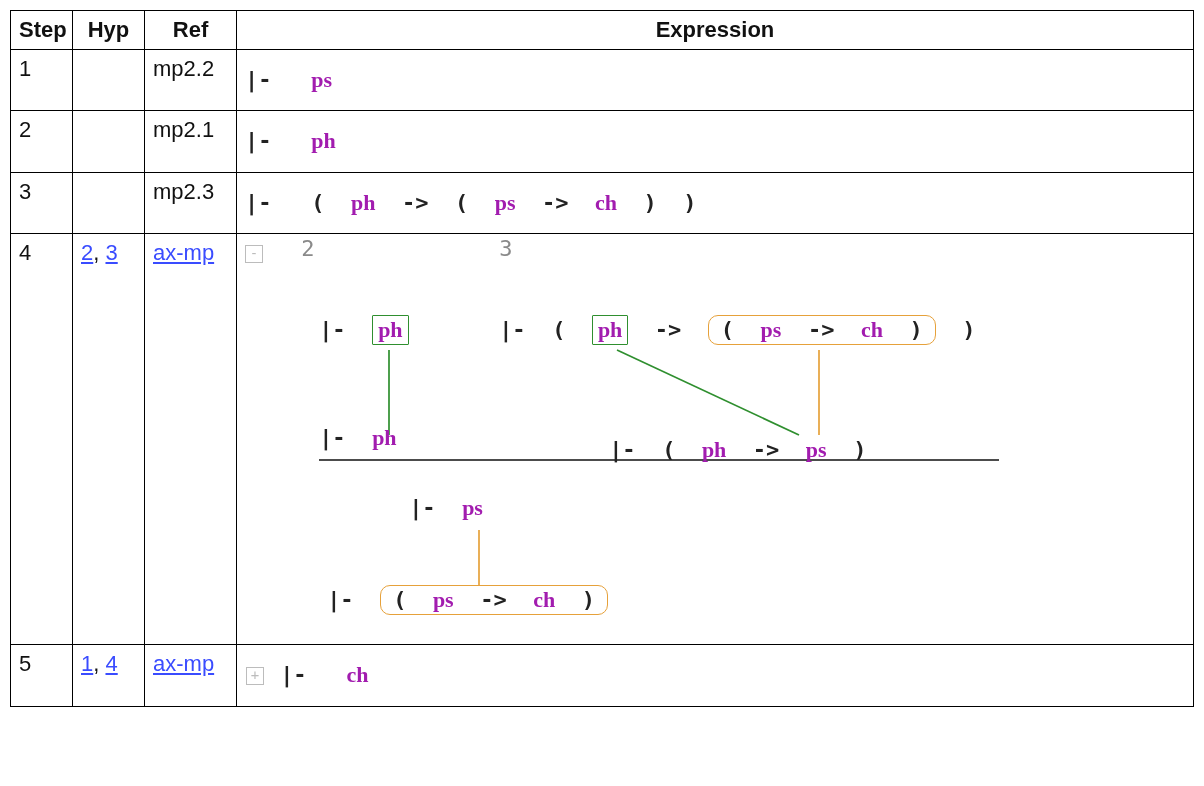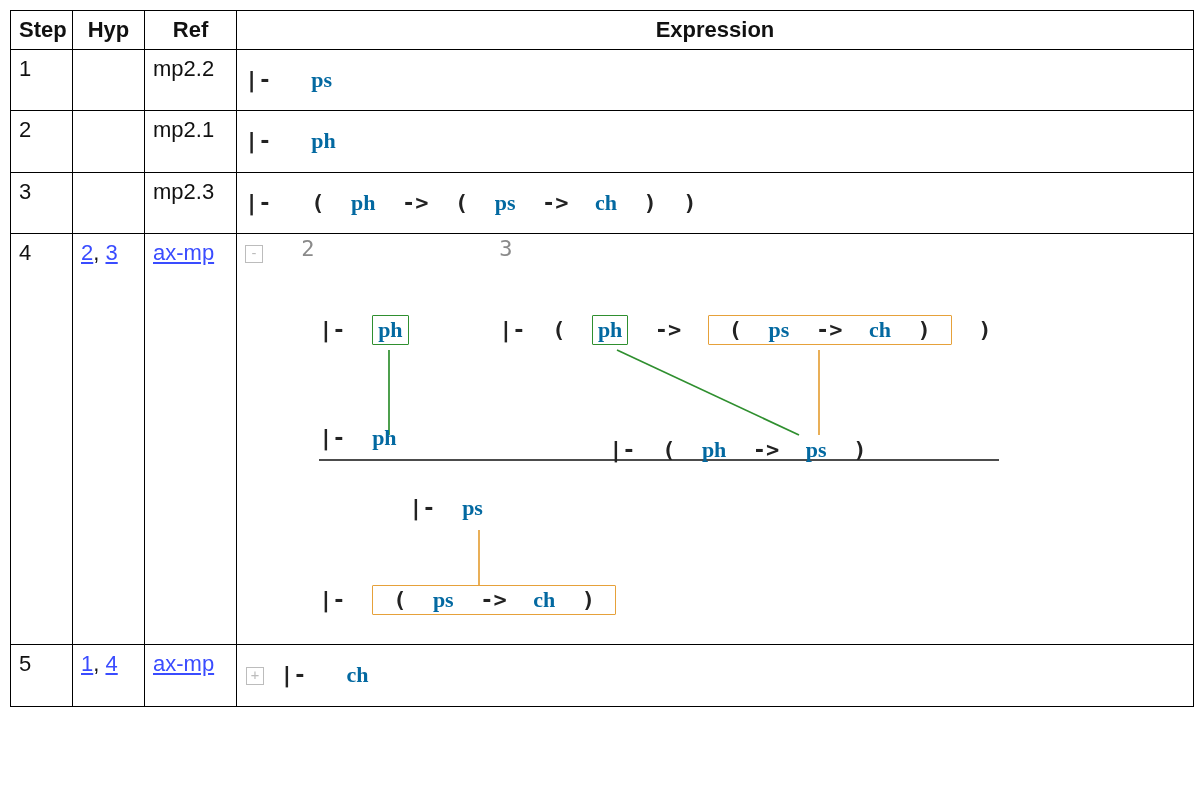--- a/index.html
+++ b/index.html
@@ -32,21 +32,21 @@
   col.c-ref  { width: 92px; }
   col.c-expr { width: auto; }
 
   .mono {
     font-family: "Menlo", "Consolas", "DejaVu Sans Mono", monospace;
     font-weight: 700;
     white-space: nowrap;
   }
   .turnstile { color: #222; }
   .sym { color: #222; }
-  .wff { color: #0369a1; font-family: "Times New Roman", Times, serif; font-style: normal; font-weight: 700; }
+  .wff { color: #a21caf; font-family: "Times New Roman", Times, serif; font-style: normal; font-weight: 700; }
   a.ref, a.hyp {
     color: #3a4cff;
     text-decoration: underline;
   }
   .hyp-sep { color: #111; }
 
   .expr-cell { padding-left: 26px; }
   .expr-line { line-height: 2.2; }
 
   .toggle {
@@ -70,21 +70,21 @@
   }
   .node {
     position: absolute;
     font-family: "Menlo","Consolas","DejaVu Sans Mono",monospace;
     font-weight: 700;
     font-size: 22px;
     white-space: nowrap;
   }
   .grey { color: #8a8a8a; font-weight: 400; }
   .box-green { border: 1.8px solid #2f8f2f; padding: 1px 5px; display: inline-block; border-radius: 1px; }
-  .box-orange { border: 1.8px solid #e6a13a; padding: 1px 20px; display: inline-block; border-radius: 1px; }
+  .box-orange { border: 1.8px solid #e6a13a; padding: 1px 12px; display: inline-block; border-radius: 10px; }
   svg.lines { position: absolute; left: 0; top: 0; width: 760px; height: 390px; pointer-events: none; }
   svg .green-line { stroke: #2f8f2f; stroke-width: 1.7; fill: none; }
   svg .orange-line { stroke: #e6a13a; stroke-width: 1.7; fill: none; }
   svg .inference { stroke: #111; stroke-width: 1.3; fill: none; }
 </style>
 </head>
 <body>
 
 <table class="proof">
   <colgroup>
@@ -215,21 +215,21 @@
             <span class="sym">)</span>
           </div>
 
           
           <div class="node" style="left:130px; top:255px;">
             <span class="turnstile">|-</span>&nbsp;
             <span class="wff">ps</span>
           </div>
 
           
-          <div class="node" style="left:40px; top:345px;">
+          <div class="node" style="left:48px; top:345px;">
             <span class="turnstile">|-</span>&nbsp;
             <span class="box-orange">
               <span class="sym">(</span>&nbsp;
               <span class="wff">ps</span>&nbsp;
               <span class="sym">-&gt;</span>&nbsp;
               <span class="wff">ch</span>&nbsp;
               <span class="sym">)</span>
             </span>
           </div>
         </div>

